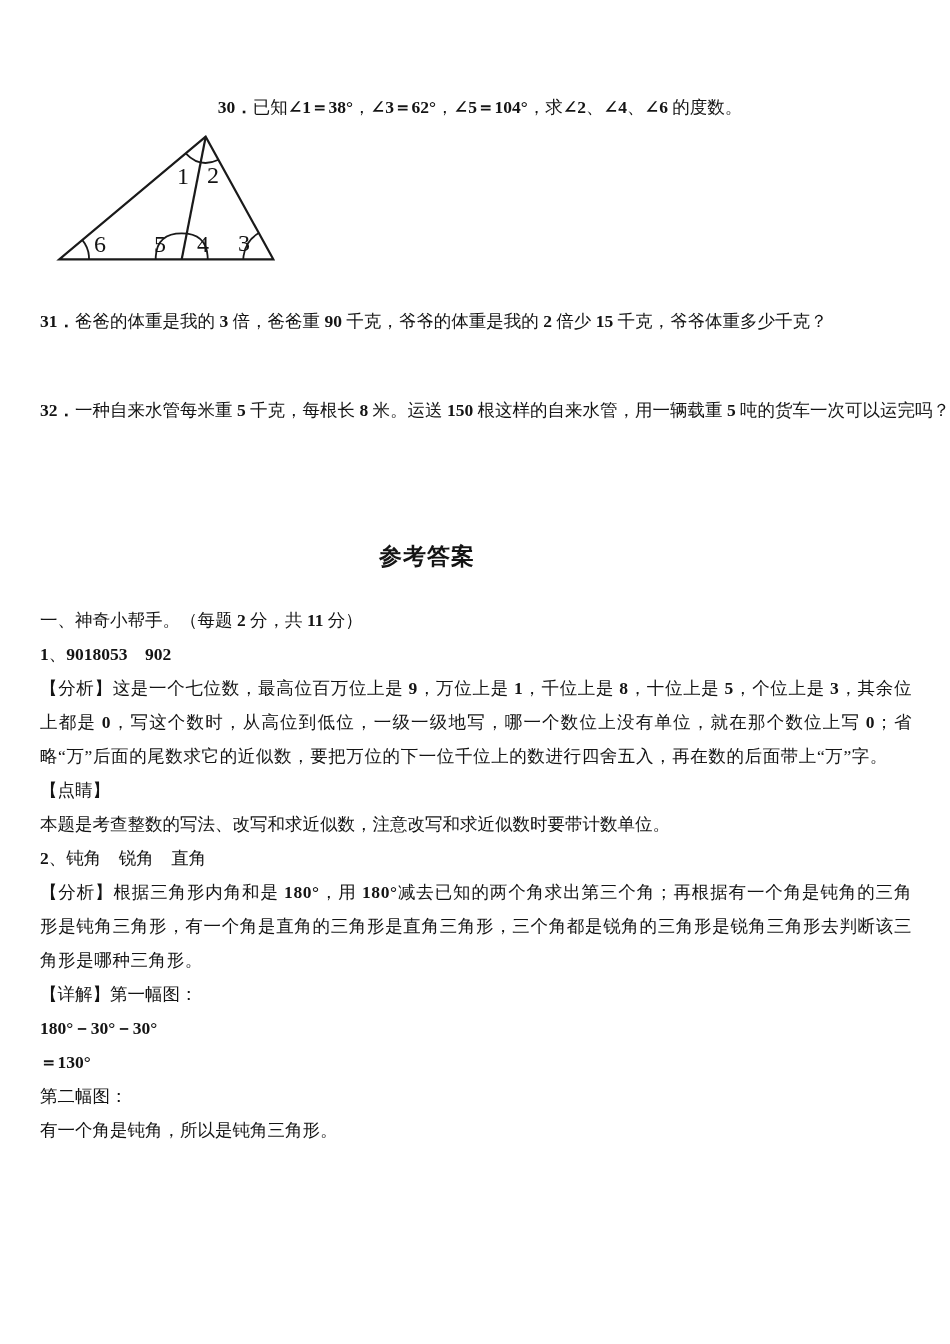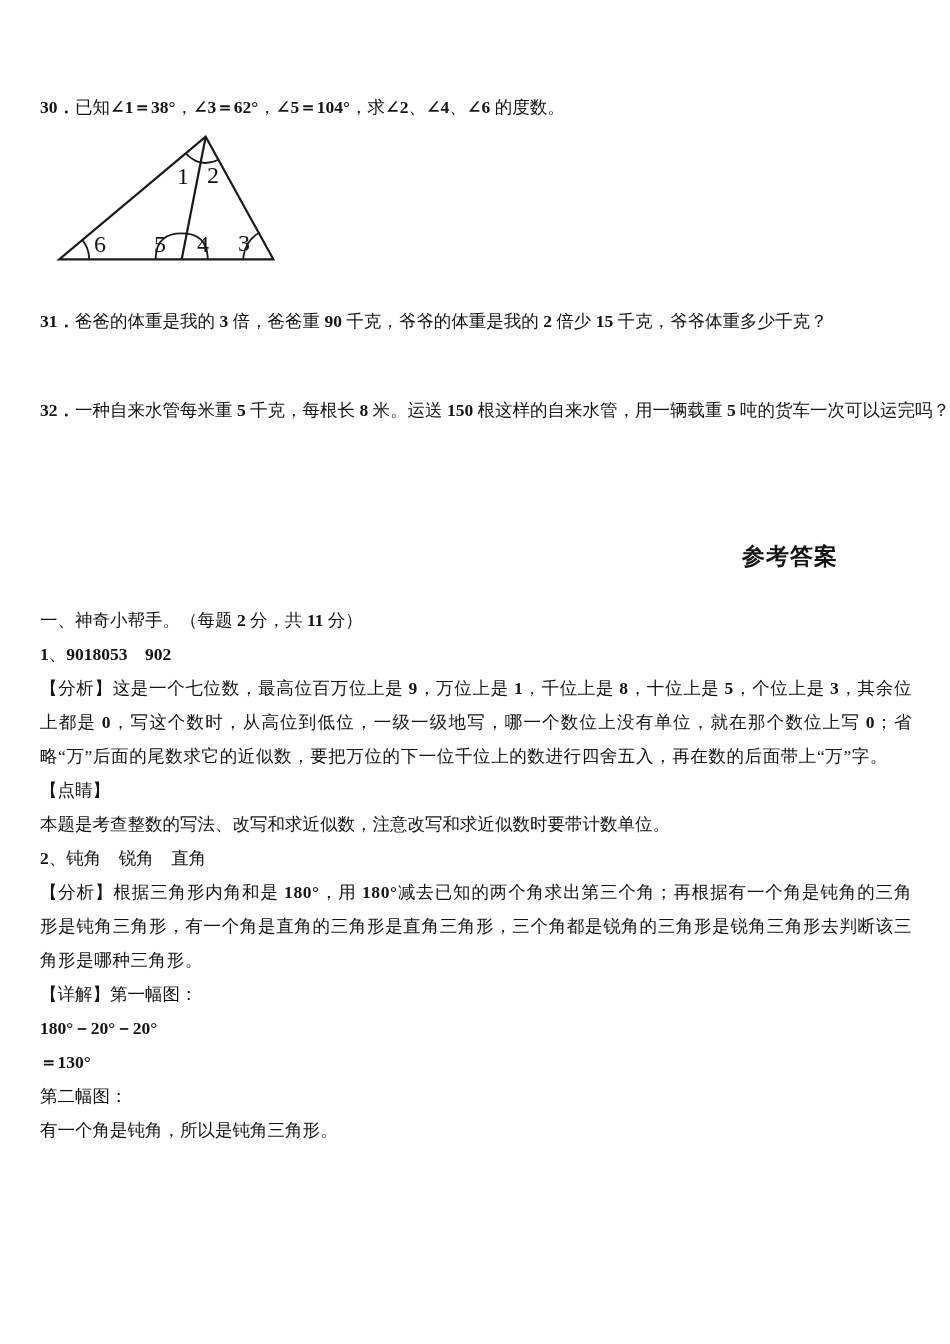--- a/index.html
+++ b/index.html
@@ -3,24 +3,24 @@
 <meta charset="utf-8">
 <style>
   html,body{margin:0;padding:0;background:#ffffff;}
   .page{
     position:relative;width:950px;height:1344px;background:#ffffff;
     font-family:"Liberation Serif","DejaVu Serif",serif;
     color:#141414;overflow:hidden;
   }
   .abs{position:absolute;}
   .qline{left:40px;width:880px;font-size:17.5px;white-space:nowrap;}
-  #q30{top:95px;}
+  #q30{top:95px;text-align:center;}
   #q31{top:309px;}
   #q32{top:353px;margin-top:45px;}
-  .heading{top:541px;left:0;width:838px;text-align:right;font-size:23px;font-weight:bold;letter-spacing:1px;}
+  .heading{top:541px;left:8px;width:838px;text-align:center;font-size:23px;font-weight:bold;letter-spacing:1px;}
   .answers{left:40px;top:603px;width:872px;font-size:17.5px;line-height:34px;}
   .para{text-align:justify;letter-spacing:0.6px;}
   .figure{left:40px;top:125px;}
   .figure text{font-family:"Liberation Serif","DejaVu Serif",serif;font-size:24px;fill:#141414;}
   .figure path, .figure polygon, .figure line{stroke:#1a1a1a;fill:none;}
   b{font-weight:bold;}
 </style>
 </head>
 <body>
 
@@ -52,19 +52,19 @@
     <div>一、神奇小帮手。（每题 <b>2</b> 分，共 <b>11</b> 分）</div>
 
     <div><b>1</b>、<b>9018053</b>　<b>902</b></div>
     <div class="para">【分析】这是一个七位数，最高位百万位上是 <b>9</b>，万位上是 <b>1</b>，千位上是 <b>8</b>，十位上是 <b>5</b>，个位上是 <b>3</b>，其余位上都是 <b>0</b>，写这个数时，从高位到低位，一级一级地写，哪一个数位上没有单位，就在那个数位上写 <b>0</b>；省略“万”后面的尾数求它的近似数，要把万位的下一位千位上的数进行四舍五入，再在数的后面带上“万”字。</div>
     <div>【点睛】</div>
     <div>本题是考查整数的写法、改写和求近似数，注意改写和求近似数时要带计数单位。</div>
 
     <div><b>2</b>、钝角　锐角　直角</div>
     <div class="para">【分析】根据三角形内角和是 <b>180°</b>，用 <b>180°</b>减去已知的两个角求出第三个角；再根据有一个角是钝角的三角形是钝角三角形，有一个角是直角的三角形是直角三角形，三个角都是锐角的三角形是锐角三角形去判断该三角形是哪种三角形。</div>
     <div>【详解】第一幅图：</div>
-    <div><b>180°－20°－20°</b></div>
+    <div><b>180°－30°－30°</b></div>
     <div><b>＝130°</b></div>
     <div>第二幅图：</div>
     <div>有一个角是钝角，所以是钝角三角形。</div>
   </div>
 
 </div>
 
 </body></html>

